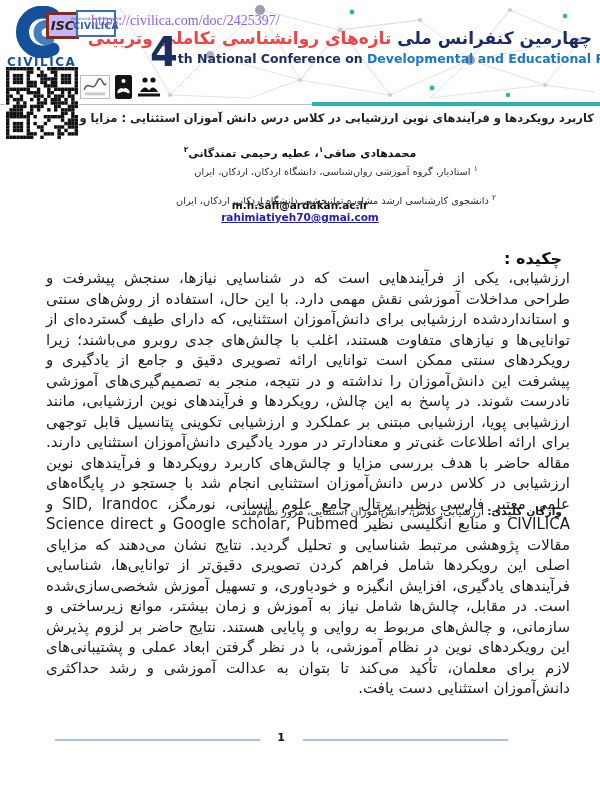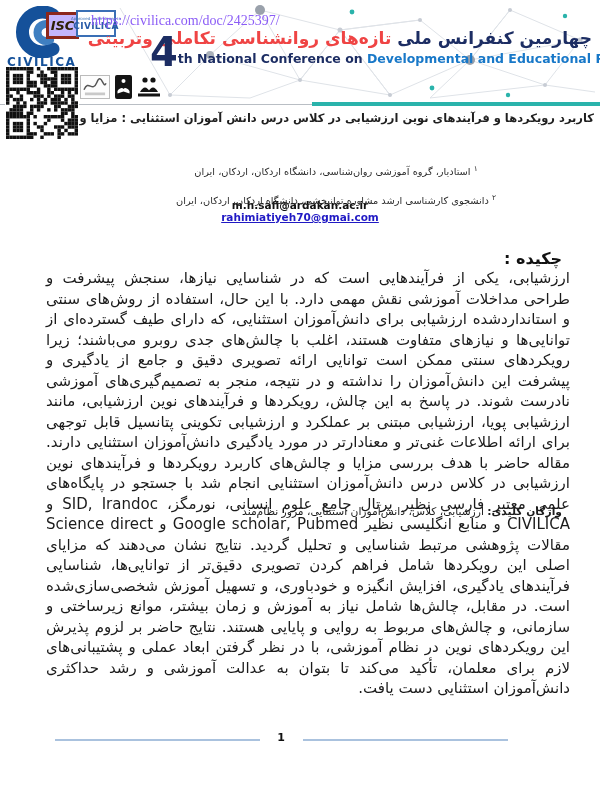--- a/index.html
+++ b/index.html
@@ -412,20 +412,23 @@
         <rect x="13.71" y="68.57" width="3.43" height="3.43" fill="#111"></rect>
         <rect x="17.14" y="68.57" width="3.43" height="3.43" fill="#111"></rect>
         <rect x="20.57" y="68.57" width="3.43" height="3.43" fill="#111"></rect>
         <rect x="24.00" y="68.57" width="3.43" height="3.43" fill="#111"></rect>
         <rect x="34.29" y="68.57" width="3.43" height="3.43" fill="#111"></rect>
         <rect x="51.43" y="68.57" width="3.43" height="3.43" fill="#111"></rect>
       </svg></div>
 
   <div class="paper-title">کاربرد رویکردها و فرآیندهای نوین ارزشیابی در کلاس درس دانش آموزان استثنایی : مزایا و چالش‌ها</div>
 
+  <div class="authors">
+    <span>محمدهادی صافی</span><sup>۱</sup><span>، </span><span>عطیه رحیمی تمندگانی</span><sup>۲</sup>
+  </div>
 
   <div class="affil affil1">
     <sup>۱</sup><span> استادیار، گروه آموزشی روان‌شناسی، دانشگاه اردکان، اردکان، ایران</span>
   </div>
   <div class="email-row email1">
     <a href="#">m.h.safi@ardakan.ac.ir</a>
   </div>
 
   <div class="affil affil2">
     <sup>۲</sup><span> دانشجوی کارشناسی ارشد مشاوره توانبخشی، دانشگاه اردکان، اردکان، ایران</span>

